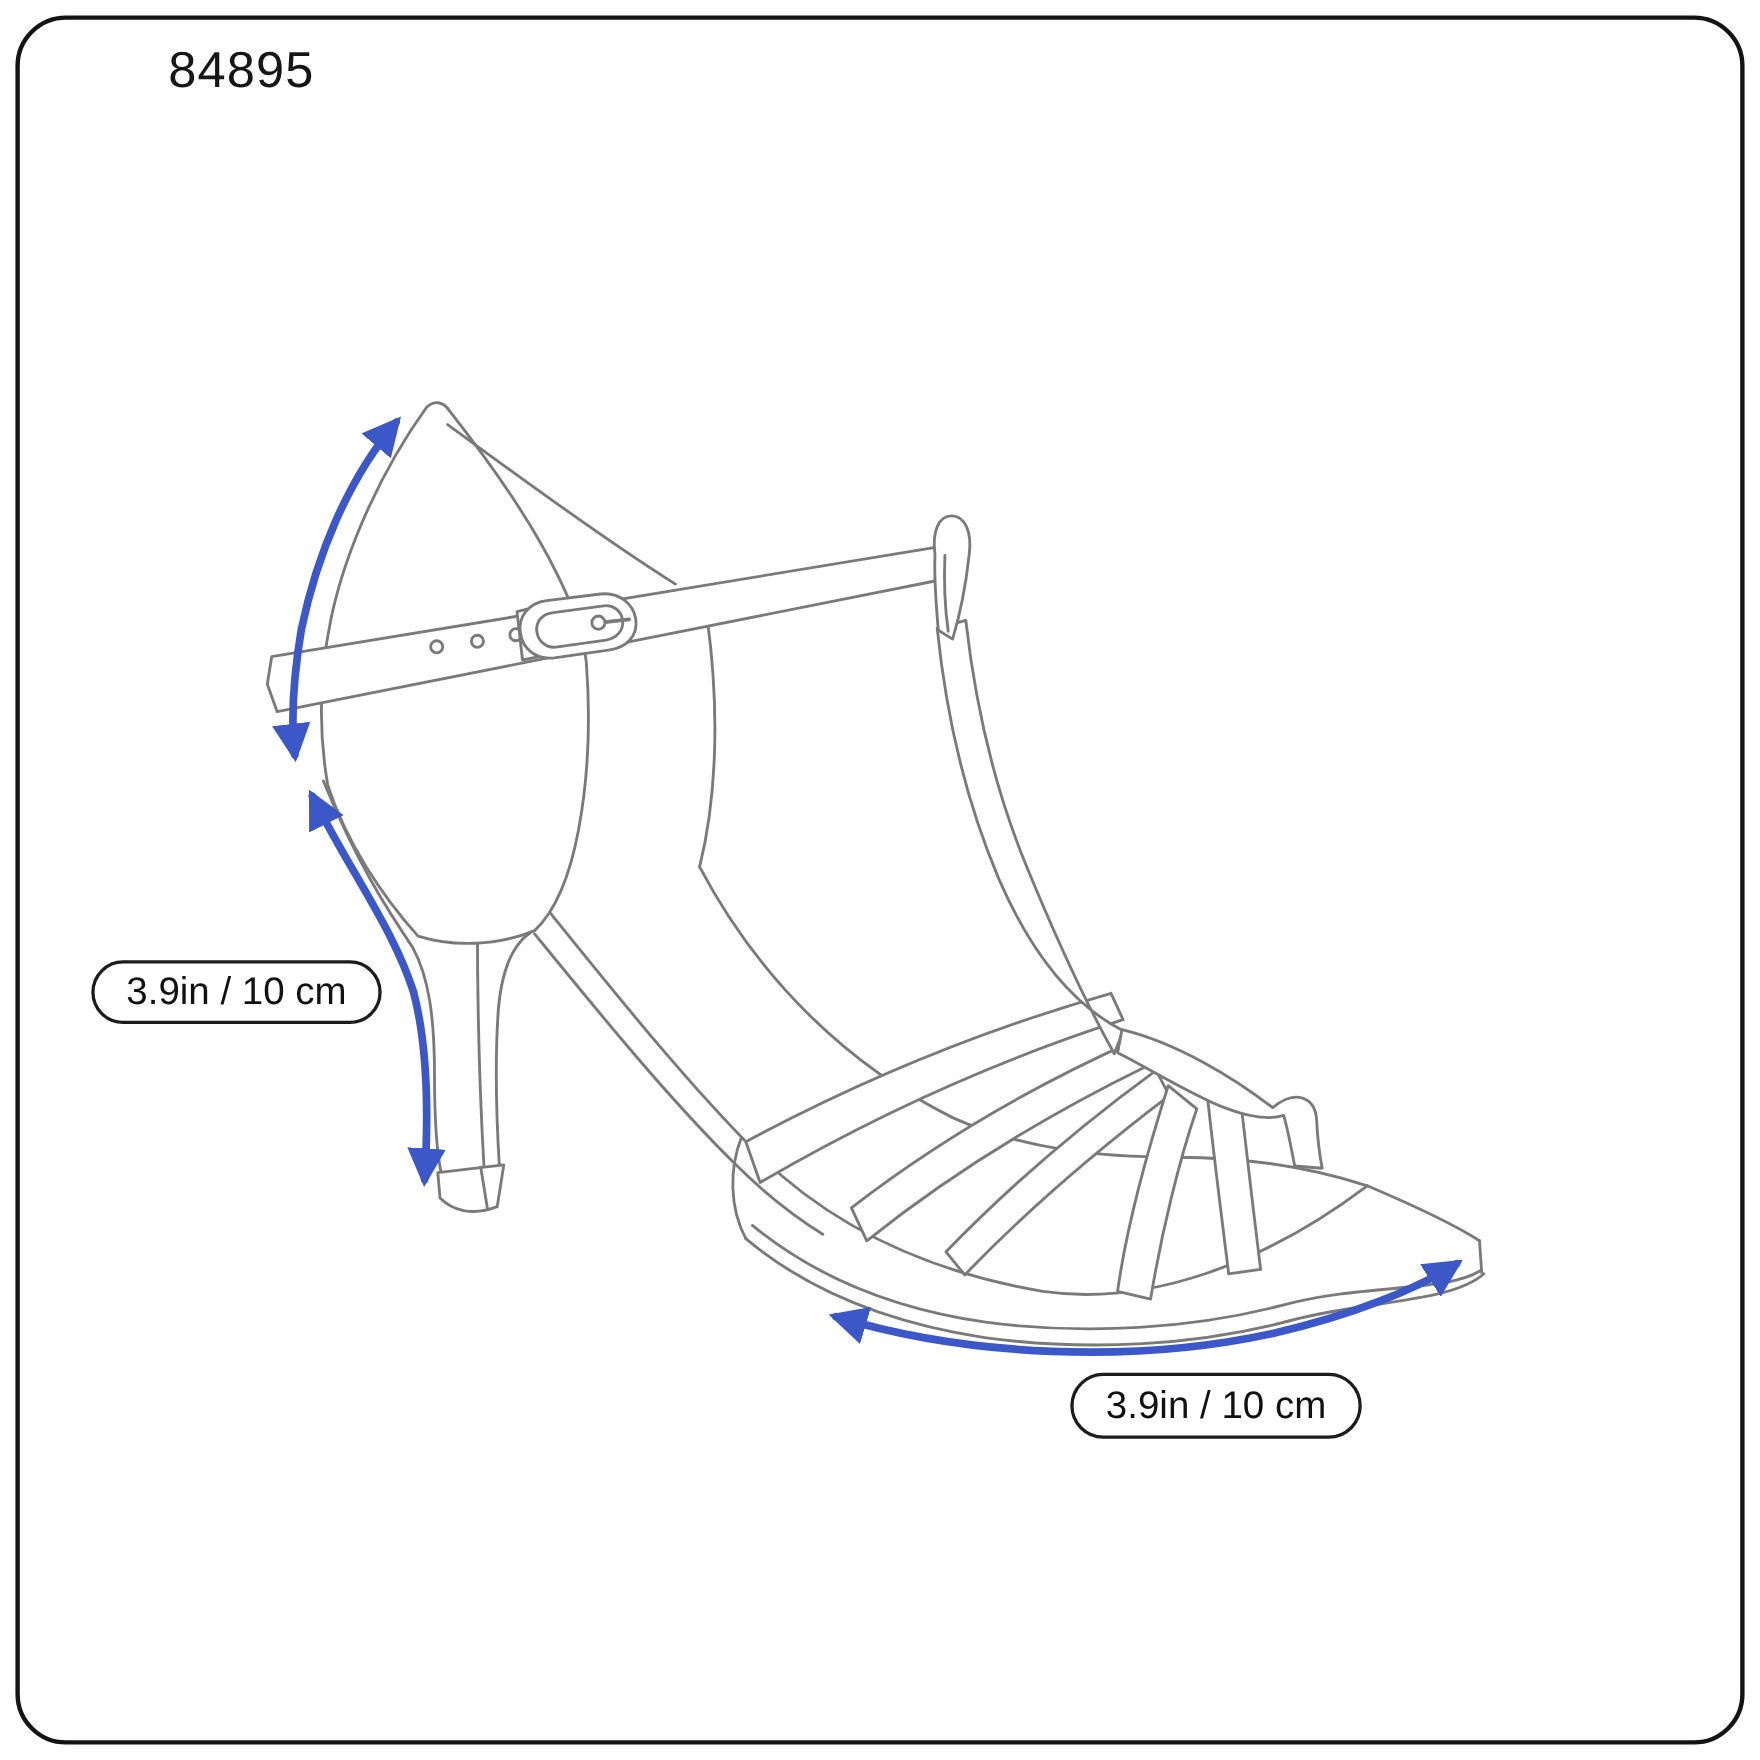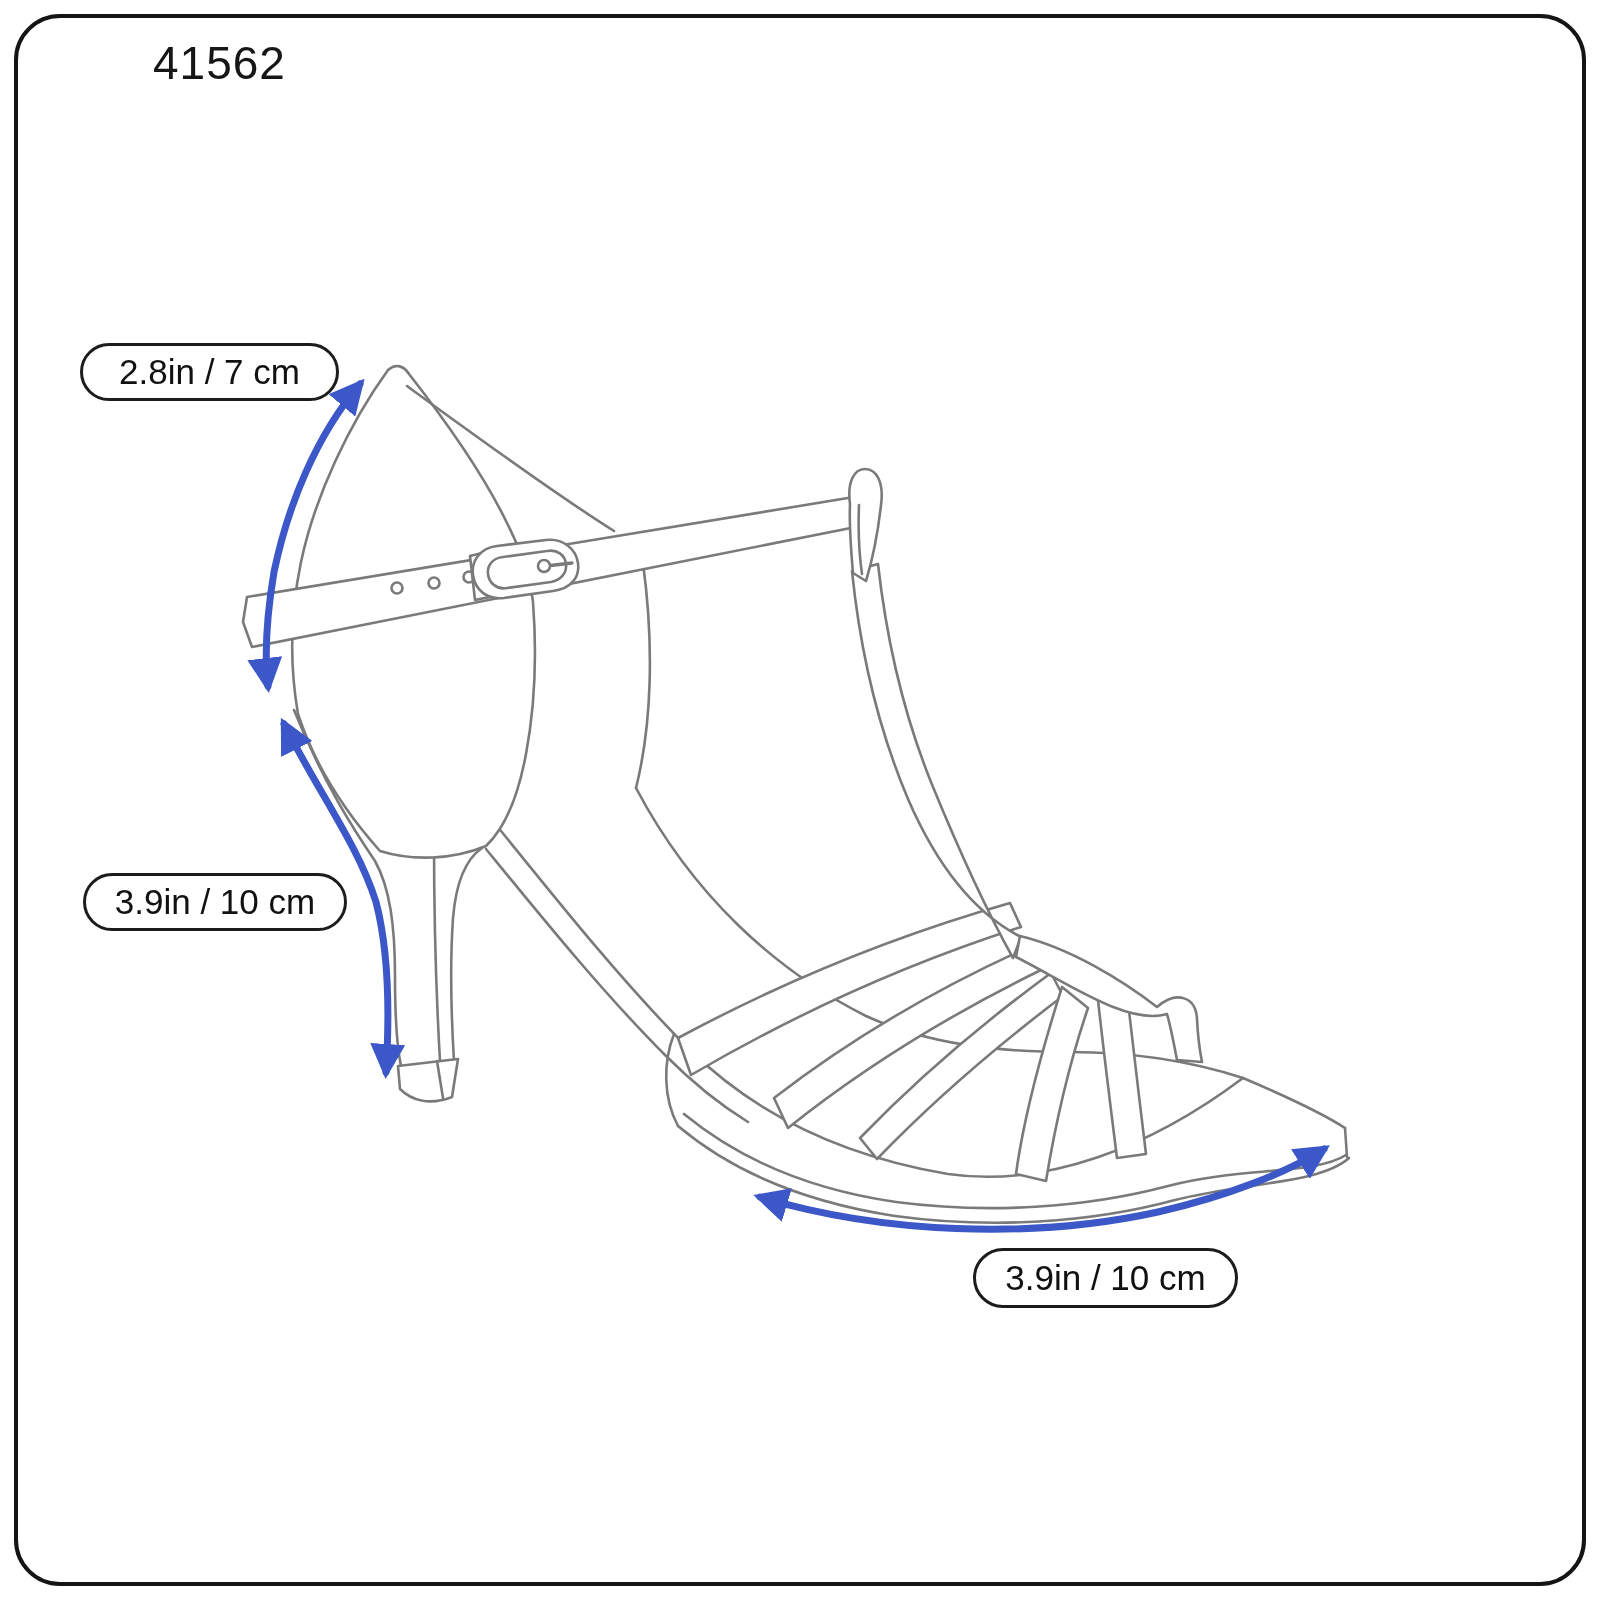--- a/index.html
+++ b/index.html
@@ -35,21 +35,21 @@
   .pill-heel{left:83px;top:873px;width:264px;height:58px;}
   .pill-sole{left:973px;top:1248px;width:265px;height:60px;}
 </style>
 </head>
 <body>
 
 <div class="stage">
 
   <div class="frame"></div>
 
-  <div class="title">41562</div>
+  <div class="title">84895</div>
 
   <svg class="diagram-svg" viewBox="0 0 1600 1600" fill="none" stroke-linecap="round" stroke-linejoin="round">
     <defs>
       <marker id="ah" viewBox="0 0 10 10" refX="8" refY="5" markerWidth="5" markerHeight="5" orient="auto-start-reverse" markerUnits="strokeWidth">
         <path d="M 0 0 L 10 5 L 0 10 Z" fill="#3b57c8" stroke="none"></path>
       </marker>
     </defs>
 
     <g stroke="#7a7a7a" stroke-width="2.6">
 
@@ -115,23 +115,20 @@
       <path d="M 859,505 C 858,530 859,553 862,574"></path>
     </g>
 
     <g stroke="#3b57c8" stroke-width="7" fill="none">
       <path marker-start="url(#ah)" marker-end="url(#ah)" d="M 360,384 C 316,436 288,505 274,572 C 267,614 264,652 268,686"></path>
       <path marker-start="url(#ah)" marker-end="url(#ah)" d="M 284,724 C 320,795 358,845 376,902 C 388,948 390,1008 386,1072"></path>
       <path marker-start="url(#ah)" marker-end="url(#ah)" d="M 760,1197 C 880,1233 1030,1240 1158,1212 C 1228,1196 1288,1172 1324,1149"></path>
     </g>
   </svg>
 
-  <div class="pill pill-ankle">
-    <span>2.8in / 7 cm</span>
-  </div>
   <div class="pill pill-heel">
     <span>3.9in / 10 cm</span>
   </div>
   <div class="pill pill-sole">
     <span>3.9in / 10 cm</span>
   </div>
 
 </div>
 
 </body></html>

